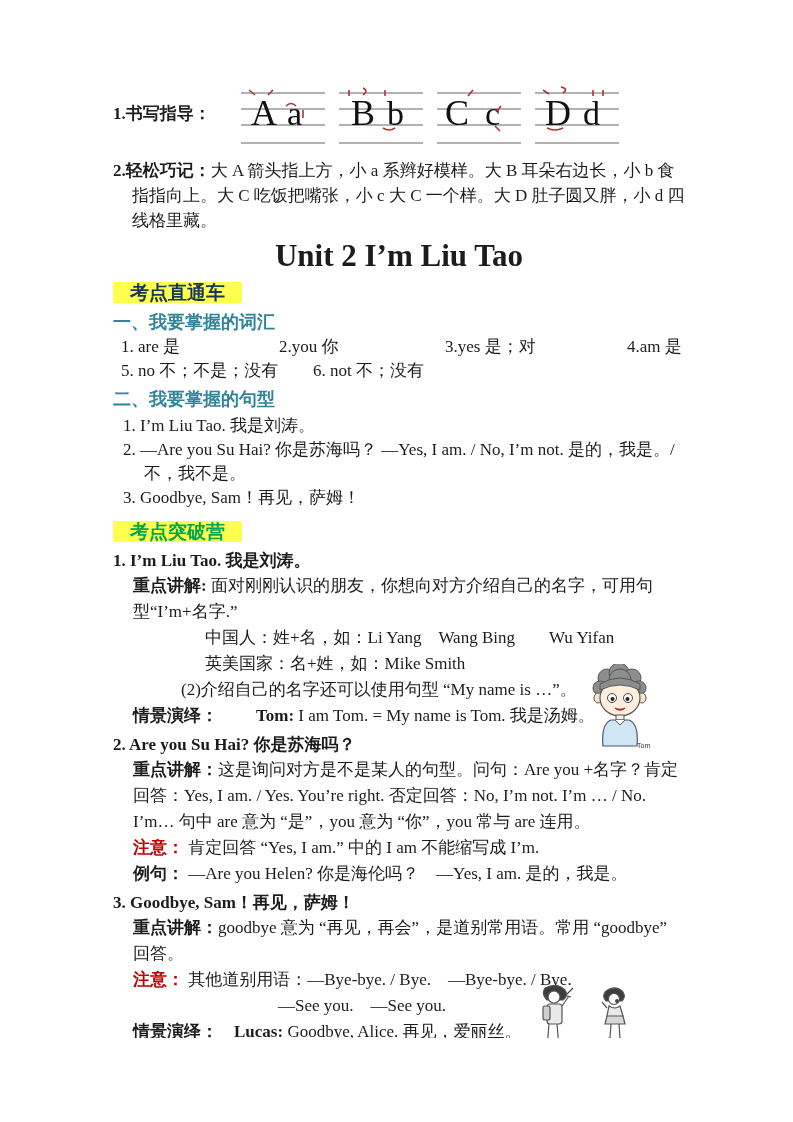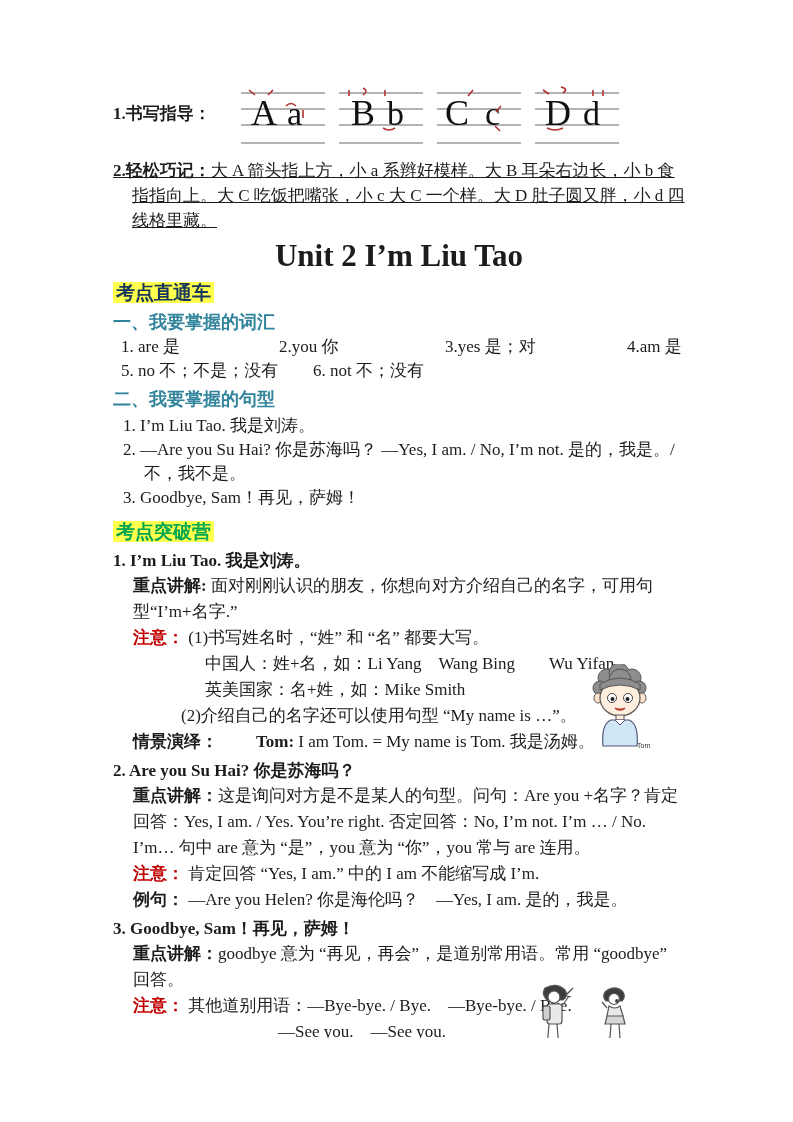--- a/index.html
+++ b/index.html
@@ -8,33 +8,33 @@
     width:793px;height:1038px;
     background:#ffffff;
     font-family:"Liberation Serif","DejaVu Serif",serif;
     font-size:17px;color:#1c1c1c;
     box-sizing:border-box;
     padding:84px 108px 0 113px;
     overflow:hidden;
   }
   .b{font-weight:bold;}
   .red{color:#c00000;font-weight:bold;}
-  .hl{background:#ffff4d;padding:0 3px;}
+  .hl{background:#ffff4d;padding:0 17px;}
   .navy{color:#17365d;}
   .teal{color:#31849b;}
   .green{color:#00a651;}
 
   
   .writing-row{display:flex;align-items:flex-start;}
   .writing-row .label{margin-top:18px;white-space:nowrap;}
   .staves{display:flex;gap:10px;margin-left:28px;}
   .stave{display:block;}
 
   
-  .memo{margin:10px 0 0 0;line-height:25px;padding-left:19px;text-indent:-19px;text-decoration:underline;}
+  .memo{margin:10px 0 0 0;line-height:25px;padding-left:19px;text-indent:-19px;}
 
   .doc-title{margin:8px 0 0 0;text-align:center;font-size:31px;font-weight:bold;line-height:30px;}
 
   .badge-line{margin-top:9px;line-height:26px;font-size:19px;font-weight:bold;}
   .sec-head{margin-top:3px;line-height:26px;font-size:18px;font-weight:bold;}
 
   .vocab-row{margin-left:8px;line-height:24px;white-space:nowrap;}
   .vocab-row .v0{display:inline-block;width:158px;}
   .vocab-row .v1{display:inline-block;width:166px;}
   .vocab-row .v2{display:inline-block;width:182px;}
@@ -156,21 +156,20 @@
   <ul class="patterns">
     <li>1. I’m Liu Tao.  我是刘涛。</li>
     <li>2. —Are you Su Hai?  你是苏海吗？ —Yes, I am. / No, I’m not.  是的，我是。/ 不，我不是。</li>
     <li>3. Goodbye, Sam！再见，萨姆！</li>
   </ul>
 
   <div class="badge-line"><span class="hl green">考点突破营</span></div>
 
   <div class="pt-head">1. I’m Liu Tao.  我是刘涛。</div>
   <p class="sub"><span class="b">重点讲解:</span><span> 面对刚刚认识的朋友，你想向对方介绍自己的名字，可用句型“I’m+名字.”</span></p>
-  <p class="sub"><span class="red">注意：</span> <span>(1)书写姓名时，“姓” 和 “名” 都要大写。</span></p>
   <div class="indent1">中国人：姓+名，如：Li Yang　Wang Bing　　Wu Yifan</div>
   <div class="indent1">英美国家：名+姓，如：Mike Smith</div>
   <div class="indent2">(2)介绍自己的名字还可以使用句型 “My name is …”。</div>
   <p class="sub"><span class="b">情景演绎：</span><span class="gap-wide"></span><span class="b">Tom:</span><span> I am Tom. = My name is Tom.  我是汤姆。</span></p>
 
   <div class="pt-head">2. Are you Su Hai?  你是苏海吗？</div>
   <p class="sub"><span class="b">重点讲解：</span><span>这是询问对方是不是某人的句型。问句：Are you +名字？肯定回答：Yes, I am. / Yes. You’re right.  否定回答：No, I’m not. I’m … / No. I’m…  句中 are 意为 “是”，you 意为 “你”，you 常与 are 连用。</span></p>
   <p class="sub"><span class="red">注意：</span> <span>肯定回答 “Yes, I am.” 中的 I am 不能缩写成 I’m.</span></p>
   <p class="sub"><span class="b">例句：</span> <span>—Are you Helen?  你是海伦吗？　—Yes, I am.  是的，我是。</span></p>
 

